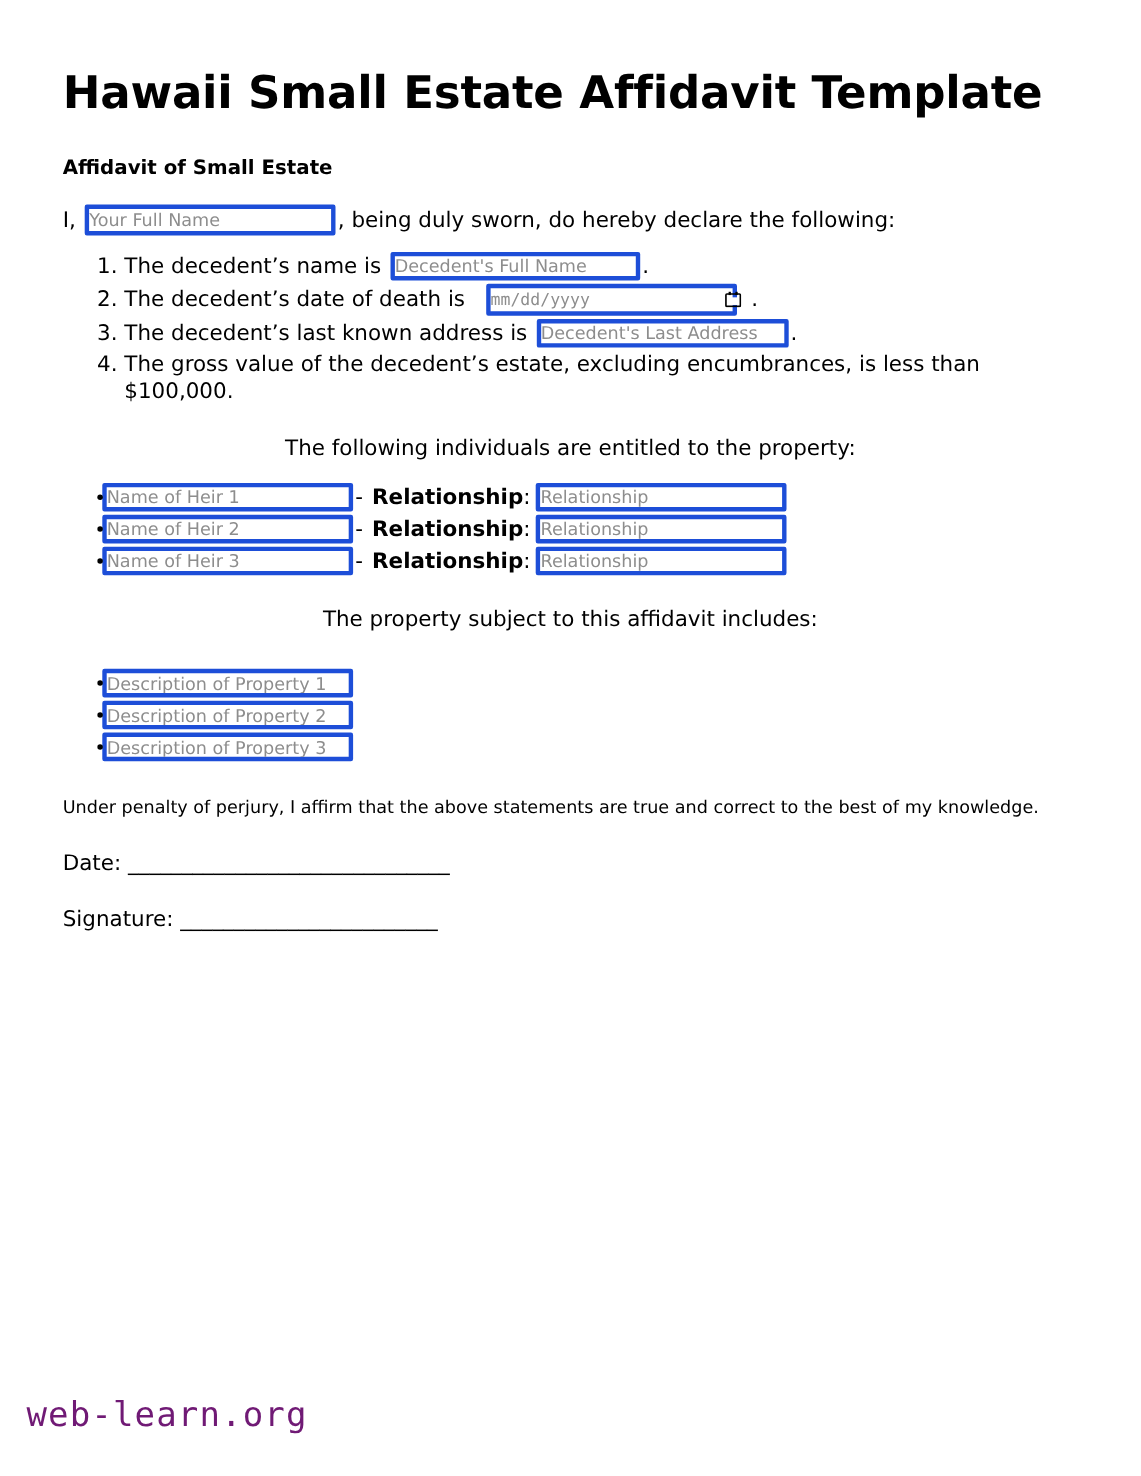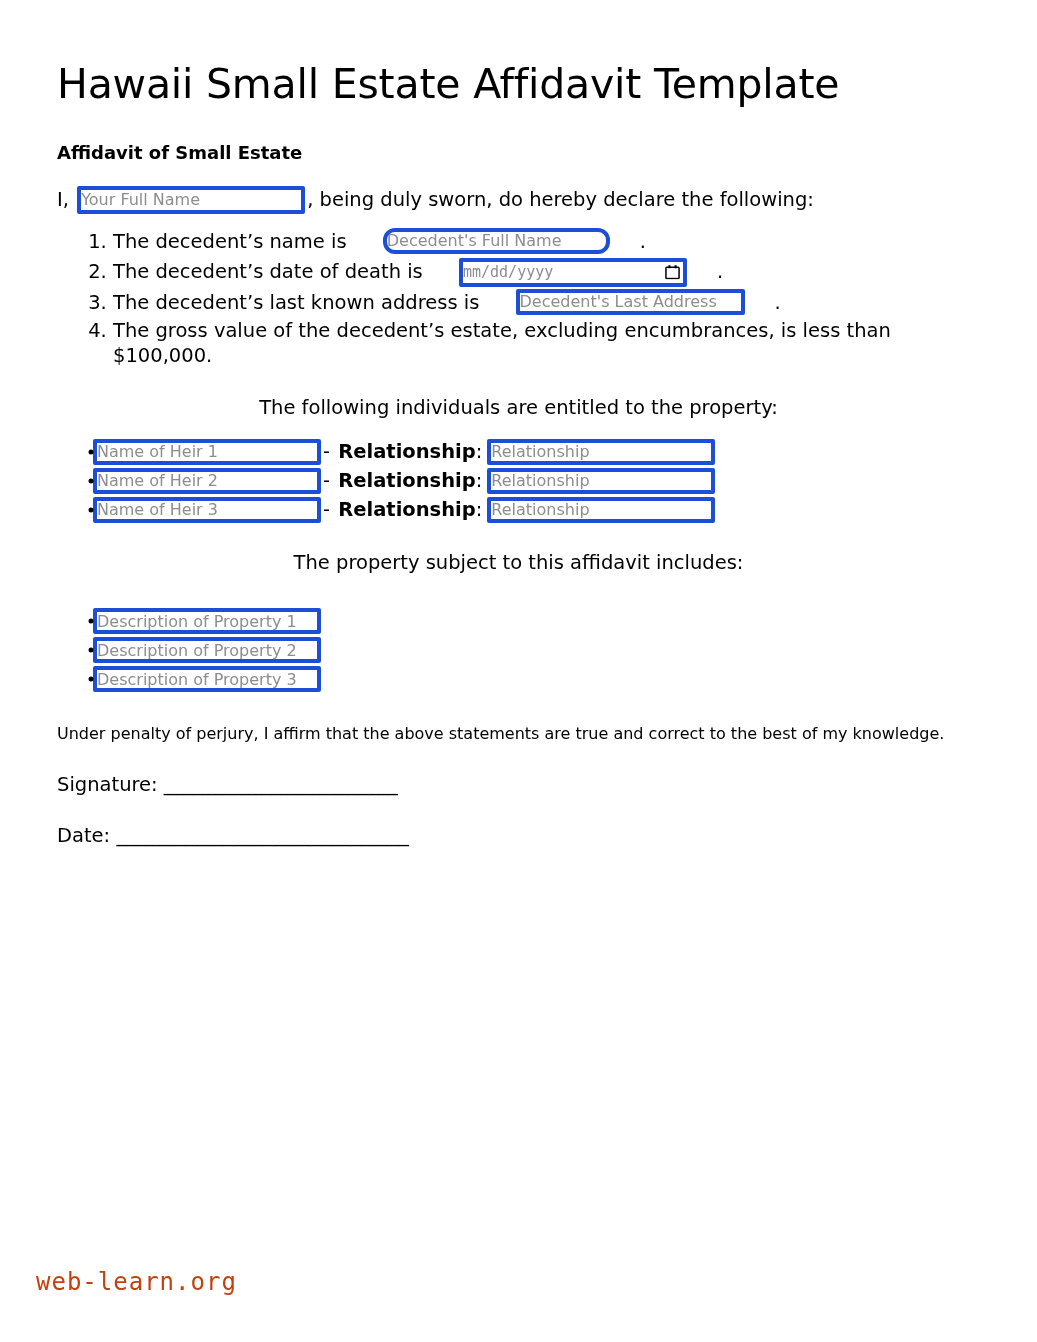--- a/index.html
+++ b/index.html
@@ -18,21 +18,21 @@
   .page {
     position: absolute;
     left: 0; top: 0;
     width: 1037px;
     height: 1342px;
     box-sizing: border-box;
     padding: 62px 57px 0 57px;
   }
   h1.doc-title {
     font-size: 41px;
-    font-weight: normal;
+    font-weight: bold;
     line-height: 1.12;
     margin: 0 0 34px 0;
     letter-spacing: -0.2px;
   }
   p.intro {
     font-size: 19.5px;
     line-height: 1.34;
     margin: 0 0 28px 0;
     max-width: 925px;
   }
@@ -60,30 +60,30 @@
     border: 4px solid #1d4ed8;
     border-radius: 2px;
     padding: 2px 0;
     box-sizing: border-box;
     height: 26px;
     outline: none;
   }
   input.fld::placeholder { color: #8d8d8d; opacity: 1; }
 
   input#full-name { width: 228px; height: 28px; margin: 0 2px; }
-  input#dec-name { width: 227px; margin: 0 2px; border-radius: 12px; }
+  input#dec-name { width: 227px; margin: 0 2px; }
   input#dec-address { width: 229px; margin: 0 2px; }
 
   input.date-fld {
     font-family: "DejaVu Sans Mono", "Liberation Mono", monospace;
     font-size: 15px;
     width: 228px;
     height: 29px;
     position: relative;
-    margin: 0 2px;
+    margin: 0 13px;
     padding-right: 26px;
   }
   .date-wrap {
     position: relative;
     display: inline-flex;
     align-items: center;
   }
   .date-wrap .cal-icon {
     position: absolute;
     right: 9px;
@@ -96,23 +96,22 @@
 
   ol.claims {
     font-size: 19.5px;
     line-height: 1.45;
     margin: 0 0 26px 0;
     padding-left: 56px;
   }
   ol.claims > li { margin: 0 0 2px 0; }
   ol.claims > li .row {
     display: flex;
-    align-items: flex-start;
+    align-items: center;
     flex-wrap: nowrap;
-    gap: 28px;
   }
   ol.claims > li .txt { white-space: pre; }
   li.wide-item { max-width: 840px; line-height: 1.28; }
 
   p.lead-in {
     font-size: 19.5px;
     line-height: 1.3;
     margin: 0 0 18px 0;
     text-align: center;
   }
@@ -170,25 +169,25 @@
     max-width: 900px;
   }
   p.sig-line {
     font-size: 19.5px;
     line-height: 1.3;
     margin: 0 0 26px 0;
     white-space: pre;
   }
   .watermark {
     position: absolute;
-    left: 36px;
+    left: 24px;
     top: 1268px;
     font-family: "DejaVu Sans Mono", "Liberation Mono", monospace;
-    font-size: 24px;
-    color: #c2410c;
+    font-size: 31px;
+    color: #701a75;
     letter-spacing: 1px;
     white-space: pre;
   }
 </style>
 </head>
 <body>
 
 <div class="page">
 
   <h1 class="doc-title">Hawaii Small Estate Affidavit Template</h1>
@@ -270,19 +269,19 @@
     <li>
       <input class="fld prop-fld" type="text" placeholder="Description of Property 2" style="">
     </li>
     <li>
       <input class="fld prop-fld" type="text" placeholder="Description of Property 3" style="">
     </li>
   </ul>
 
   <p class="affirm">Under penalty of perjury, I affirm that the above statements are true and correct to the best of my knowledge.</p>
 
+  <p class="sig-line">Date: ______________________________</p>
+
   <p class="sig-line">Signature: ________________________</p>
 
-  <p class="sig-line">Date: ______________________________</p>
-
 </div>
 
 <div class="watermark">web-learn.org</div>
 
 </body></html>

